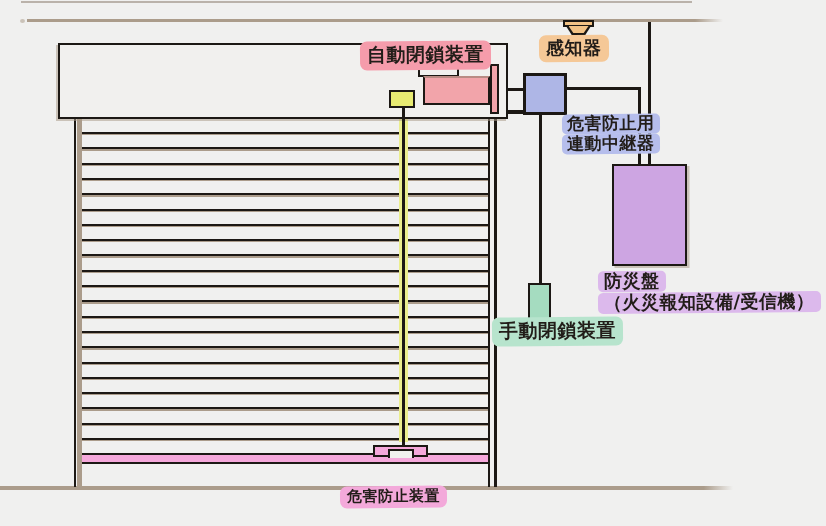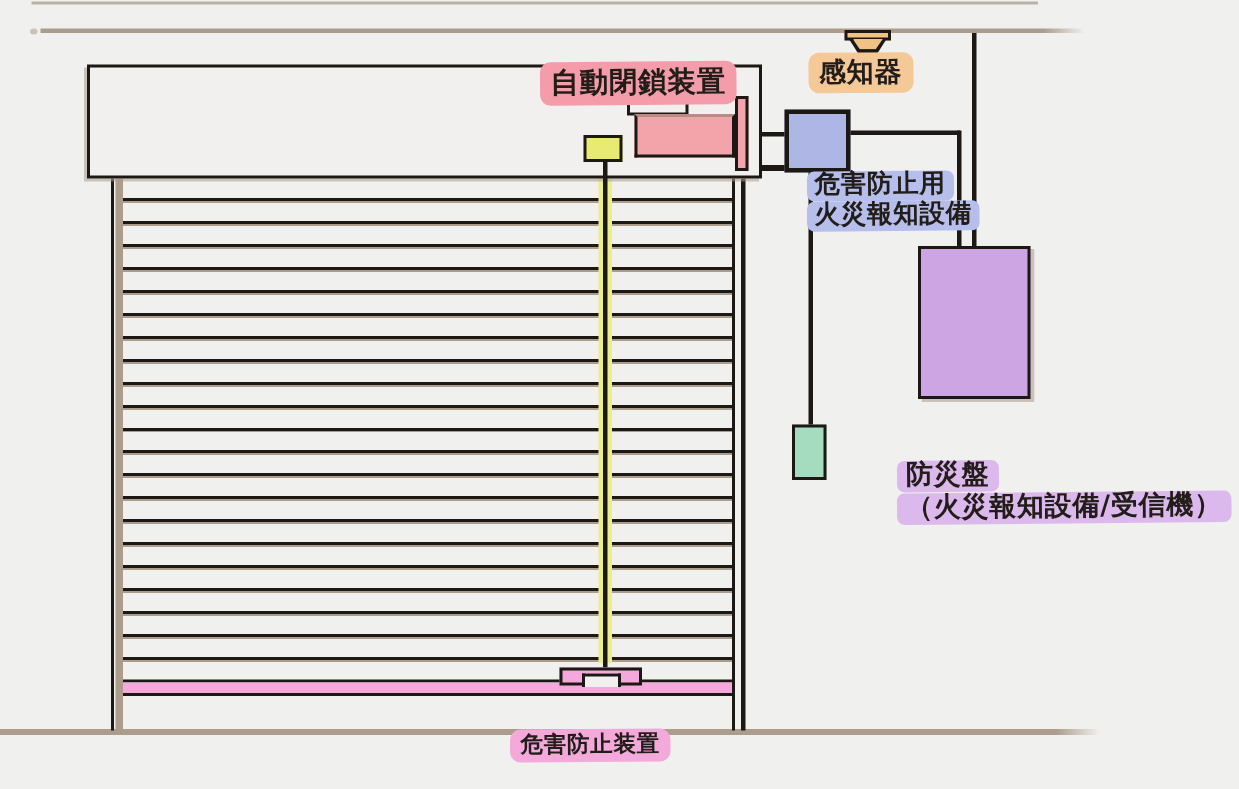--- a/index.html
+++ b/index.html
@@ -85,22 +85,22 @@
   
   .lbl{position:absolute;font-weight:bold;color:#221d19;white-space:nowrap;z-index:6;letter-spacing:0.5px;}
   .lbl .hl{display:inline-block;padding:1px 7px 2px;border-radius:7px;transform:rotate(-0.5deg);}
   .lbl-auto{left:360px;top:41px;font-size:19px;}
   .lbl-auto .hl{background:var(--pink-hl);}
   .lbl-detector{left:539px;top:35px;font-size:18px;}
   .lbl-detector .hl{background:var(--orange-hl);}
   .lbl-cordreel{left:283px;top:87px;font-size:18px;}
   .lbl-cordreel .hl{background:var(--yellow-hl);}
   .lbl-relay{left:538px;top:114px;font-size:17px;line-height:18.5px;}
-  .lbl-relay .hl{background:var(--blue-hl);border-radius:5px;padding:0 5px 1px;}
-  .lbl-panel{left:598px;top:271px;font-size:18px;line-height:19.5px;margin-top:36px;}
+  .lbl-relay .hl{background:var(--blue-hl);border-radius:5px;padding:0 5px 1px;margin-left:24px;}
+  .lbl-panel{left:598px;top:271px;font-size:18px;line-height:19.5px;}
   .lbl-panel .hl{background:var(--purple-hl);border-radius:5px;padding:0 6px 1px;}
   .lbl-manual{left:492px;top:317px;font-size:19px;}
   .lbl-manual .hl{background:var(--green-hl);}
   .lbl-harm{left:340px;top:486px;font-size:15px;text-align:right;}
   .lbl-harm .hl{background:var(--magenta-hl);}
 </style>
 </head>
 <body>
 
 <div class="stage">
@@ -149,23 +149,26 @@
   <div class="abs manual-box"></div>
 
   <div class="lbl lbl-auto">
     <span class="hl">自動閉鎖装置</span>
   </div>
   <div class="lbl lbl-detector">
     <span class="hl">感知器</span>
   </div>
   <div class="lbl lbl-relay">
     <span class="hl">危害防止用</span><br>
-    <span class="hl">火災報知設備</span>
+    <span class="hl">連動中継器</span>
   </div>
   <div class="lbl lbl-panel">
     <span class="hl">防災盤</span><br>
     <span class="hl">（火災報知設備/受信機）</span>
+  </div>
+  <div class="lbl lbl-manual">
+    <span class="hl">手動閉鎖装置</span>
   </div>
   <div class="lbl lbl-harm">
     <span class="hl">危害防止装置</span>
   </div>
 
 </div>
 
 </body></html>

